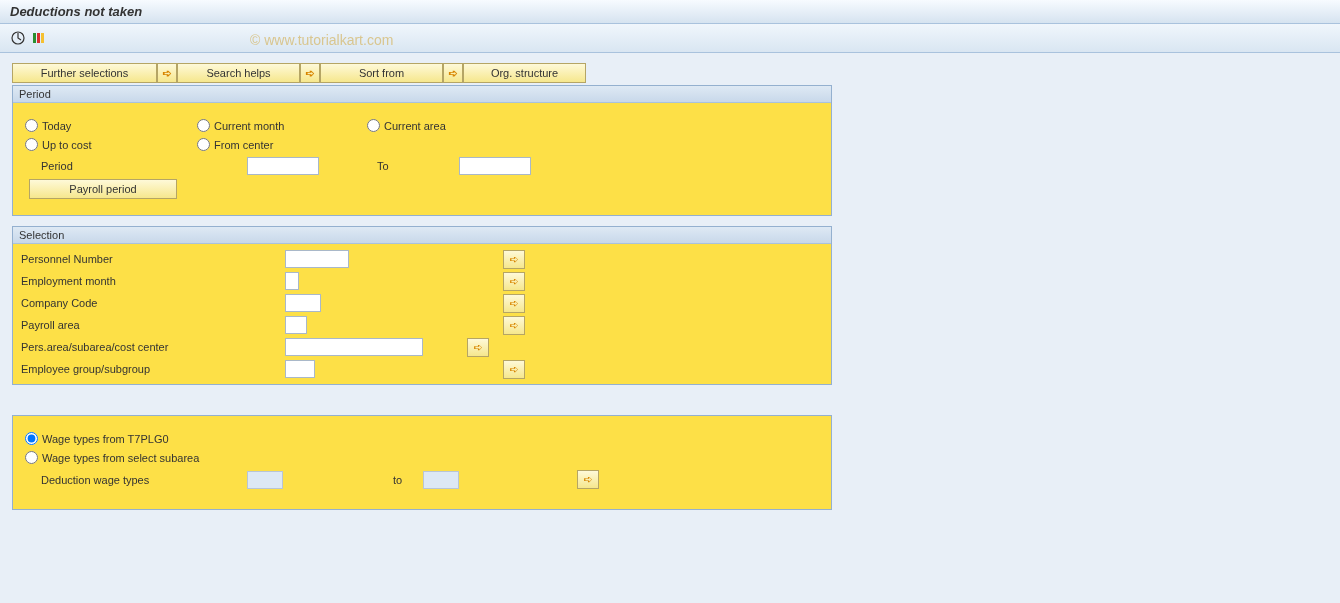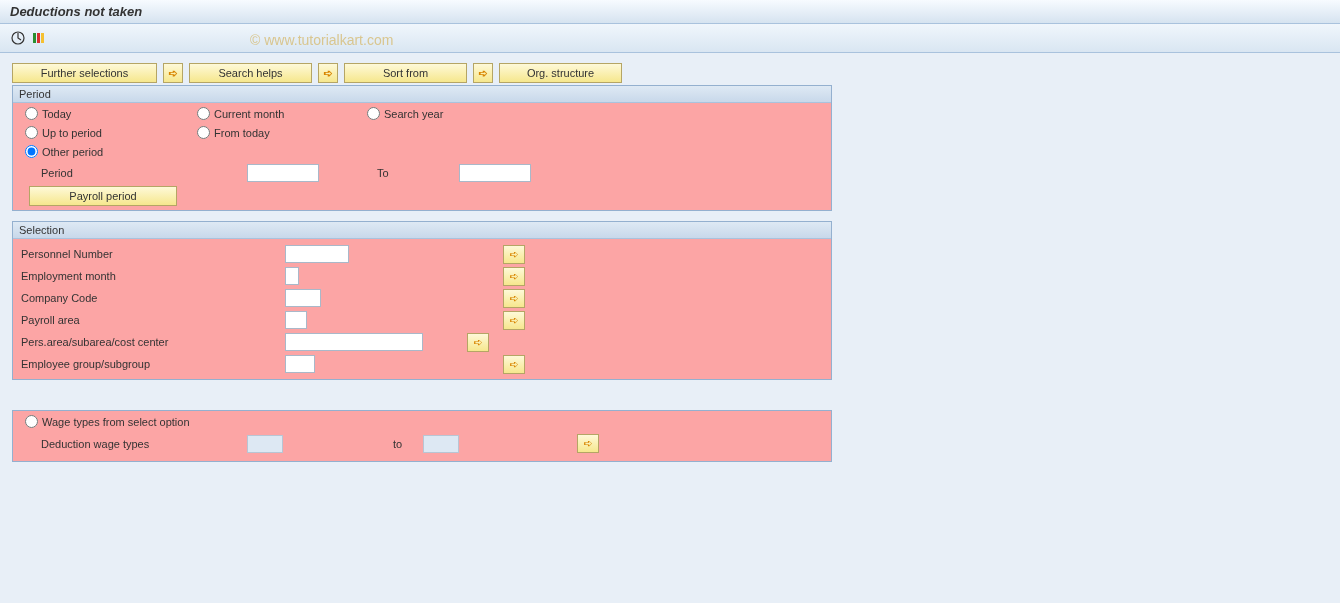--- a/index.html
+++ b/index.html
@@ -49,21 +49,21 @@
       font-size: 14px;
       font-weight: normal;
       z-index: 10;
       pointer-events: none;
     }
     .content {
       padding: 10px 12px;
     }
     .button-row {
       display: flex;
-      gap: 6px;
+      gap: 0;
       margin-bottom: 2px;
     }
     .yellow-button {
       background: linear-gradient(to bottom, #fef9d8 0%, #f6e78d 100%);
       border: 1px solid #b5a565;
       padding: 2px 8px;
       font-size: 11px;
       color: #333;
       cursor: pointer;
       height: 20px;
@@ -84,36 +84,36 @@
       height: 20px;
       display: flex;
       align-items: center;
       justify-content: center;
       cursor: pointer;
       color: #d88500;
       font-weight: bold;
     }
     .groupbox {
       border: 1px solid #94b0cf;
-      background: #fca5a5;
+      background: #fde047;
       margin-bottom: 10px;
       width: 820px;
     }
     .groupbox.full {
       width: 820px;
     }
     .groupbox-header {
       background: linear-gradient(to bottom, #dee9f4 0%, #c8d8ea 100%);
       padding: 2px 6px;
       font-size: 11px;
       color: #333;
       border-bottom: 1px solid #a9c2dd;
     }
     .groupbox-body {
-      padding: 4px 12px;
+      padding: 16px 12px;
     }
     .radio-row {
       display: flex;
       align-items: center;
       margin-bottom: 6px;
     }
     .radio-row label {
       display: flex;
       align-items: center;
       color: #333;
@@ -249,43 +249,35 @@
           </div>
         <div class="col2">
             <label>
               <input type="radio" name="period" style="">
               <span>Current month</span>
             </label>
           </div>
         <div class="col3">
             <label>
               <input type="radio" name="period" style="">
-              <span>Search year</span>
+              <span>Current area</span>
             </label>
           </div>
       </div>
       <div class="radio-row">
         <div class="col1">
             <label>
               <input type="radio" name="period" style="">
-              <span>Up to period</span>
+              <span>Up to cost</span>
             </label>
           </div>
         <div class="col2">
             <label>
               <input type="radio" name="period" style="">
-              <span>From today</span>
-            </label>
-          </div>
-      </div>
-      <div class="radio-row">
-        <div class="col1">
-            <label>
-              <input type="radio" name="period" checked="" style="">
-              <span>Other period</span>
+              <span>From center</span>
             </label>
           </div>
       </div>
       <div class="field-row">
         <div class="field-label indent" style="width:222px;">Period</div>
         <input type="text" class="text-input" style="width: 72px;">
         <div class="field-label" style="width:140px; text-align:left; padding-left:58px;">To</div>
         <input type="text" class="text-input" style="width: 72px;">
       </div>
       <button class="payroll-btn">Payroll period</button>
@@ -344,22 +336,28 @@
       </div>
     </div>
   </div>
 
   <div class="spacer"></div>
 
   <div class="groupbox full">
     <div class="groupbox-body">
       <div class="radio-row">
         <label>
+            <input type="radio" name="wage" checked="" style="">
+            <span>Wage types from T7PLG0</span>
+          </label>
+      </div>
+      <div class="radio-row">
+        <label>
             <input type="radio" name="wage" style="">
-            <span>Wage types from select option</span>
+            <span>Wage types from select subarea</span>
           </label>
       </div>
       <div class="field-row">
         <div class="field-label indent" style="width:222px;">Deduction wage types</div>
         <input type="text" class="text-input disabled" style="width: 36px;" disabled="">
         <div class="field-label" style="width:140px; padding-left:110px;">to</div>
         <input type="text" class="text-input disabled" style="width: 36px;" disabled="">
         <div style="width:110px;"></div>
         <button class="multi-btn">
             <span class="arrow-icon">➪</span>

